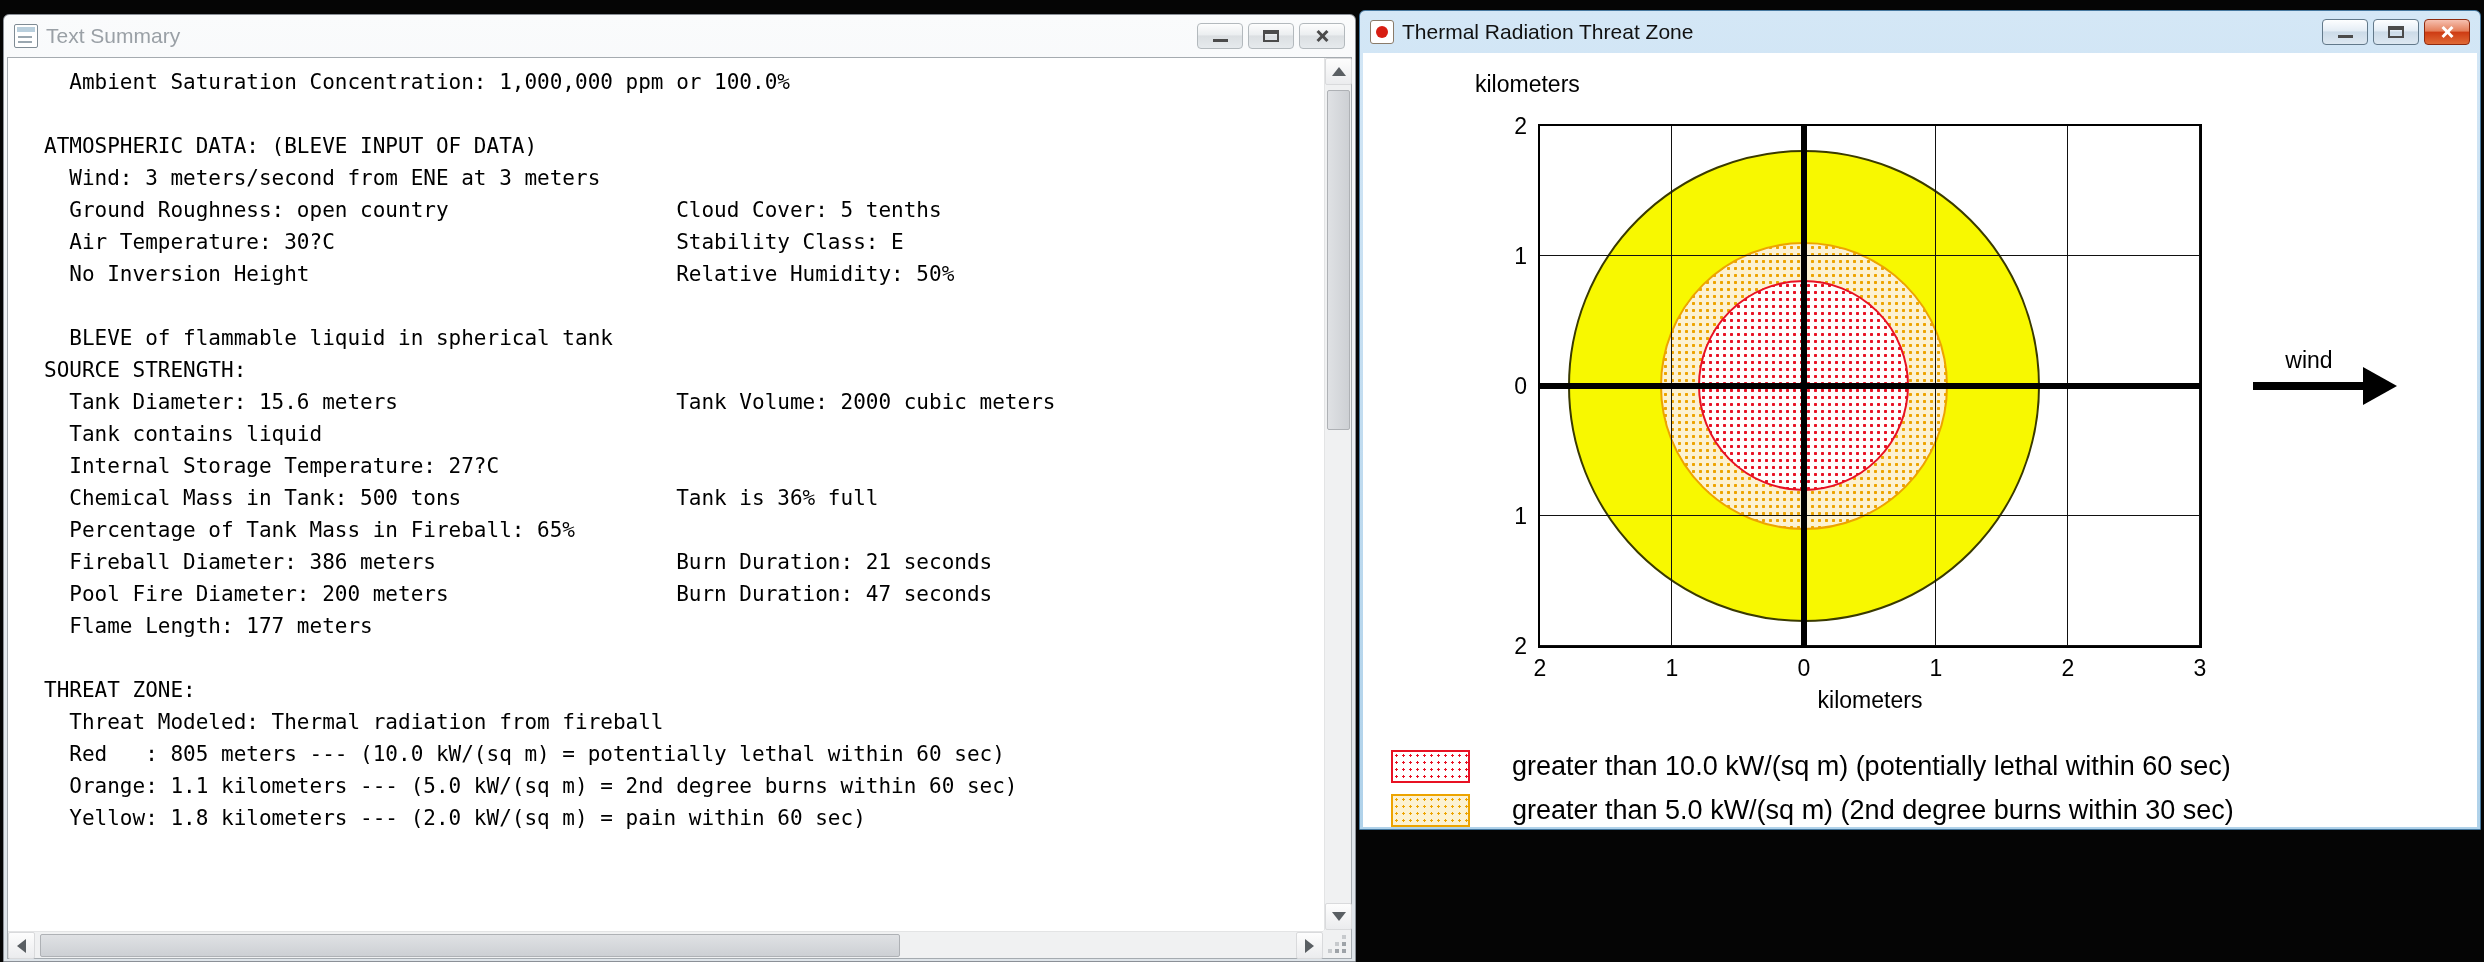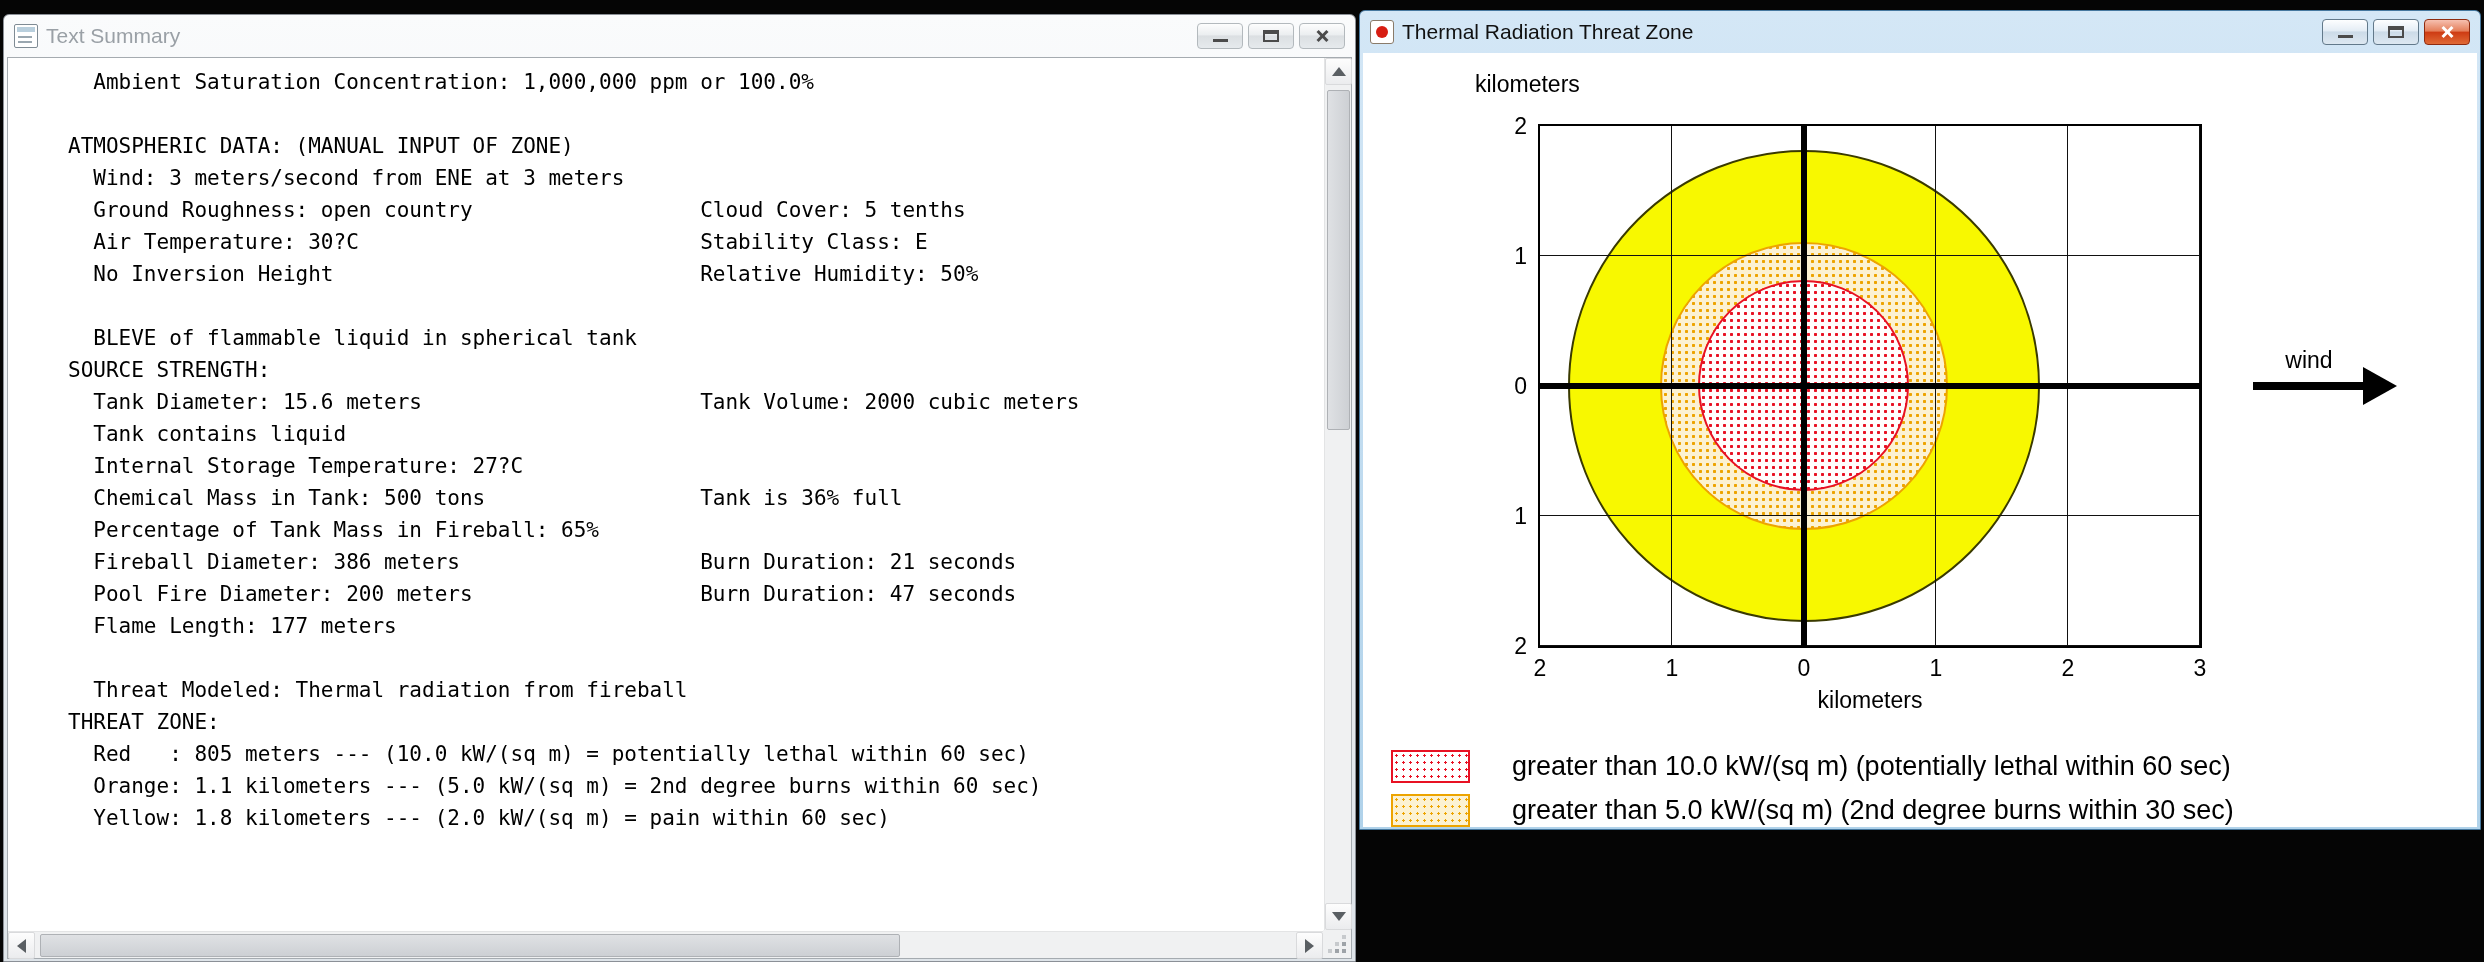--- a/index.html
+++ b/index.html
@@ -56,21 +56,21 @@
              width:3px; height:14px; background:#4b4b4b; }
   .glyph-close::before { transform:rotate(45deg); }
   .glyph-close::after  { transform:rotate(-45deg); }
 
   
   .client-left { position:absolute; left:3px; right:3px; top:42px; bottom:2px;
                  background:#fff; border:1px solid #a5abb0; }
   .text-area { position:absolute; left:0; top:0; right:28px; bottom:28px;
                padding:8px 0 0 36px; overflow:hidden;
                font-family:"DejaVu Sans Mono","Liberation Mono",monospace;
-               font-size:21px; color:#000;margin-left:24px; }
+               font-size:21px; color:#000; }
   .tline { height:32px; line-height:32px; white-space:pre; }
 
   
   .vscroll { position:absolute; right:0; top:0; bottom:28px; width:27px; background:#f0f1f2;
              border-left:1px solid #e3e4e5; }
   .hscroll { position:absolute; left:0; right:28px; bottom:0; height:27px; background:#f0f1f2;
              border-top:1px solid #e3e4e5; }
   .sb-btn { position:absolute; width:27px; height:27px; background:linear-gradient(#fdfdfd,#ebecee);
             border:1px solid #d9dadc; border-radius:2px;
             display:flex; align-items:center; justify-content:center; }
@@ -156,39 +156,39 @@
         </span>
       <span class="cap-btn cap-inactive">
           <span class="glyph-close"></span>
         </span>
     </span>
   </header>
   <div class="client-left">
     <div class="text-area">
         <div class="tline">  Ambient Saturation Concentration: 1,000,000 ppm or 100.0%</div>
         <div class="tline"></div>
-        <div class="tline">ATMOSPHERIC DATA: (MANUAL INPUT OF ZONE)</div>
+        <div class="tline">ATMOSPHERIC DATA: (BLEVE INPUT OF DATA)</div>
         <div class="tline">  Wind: 3 meters/second from ENE at 3 meters</div>
         <div class="tline">  Ground Roughness: open country                  Cloud Cover: 5 tenths</div>
         <div class="tline">  Air Temperature: 30?C                           Stability Class: E</div>
         <div class="tline">  No Inversion Height                             Relative Humidity: 50%</div>
         <div class="tline"></div>
         <div class="tline">  BLEVE of flammable liquid in spherical tank</div>
         <div class="tline">SOURCE STRENGTH:</div>
         <div class="tline">  Tank Diameter: 15.6 meters                      Tank Volume: 2000 cubic meters</div>
         <div class="tline">  Tank contains liquid</div>
         <div class="tline">  Internal Storage Temperature: 27?C</div>
         <div class="tline">  Chemical Mass in Tank: 500 tons                 Tank is 36% full</div>
         <div class="tline">  Percentage of Tank Mass in Fireball: 65%</div>
         <div class="tline">  Fireball Diameter: 386 meters                   Burn Duration: 21 seconds</div>
         <div class="tline">  Pool Fire Diameter: 200 meters                  Burn Duration: 47 seconds</div>
         <div class="tline">  Flame Length: 177 meters</div>
         <div class="tline"></div>
+        <div class="tline">THREAT ZONE:</div>
         <div class="tline">  Threat Modeled: Thermal radiation from fireball</div>
-        <div class="tline">THREAT ZONE:</div>
         <div class="tline">  Red   : 805 meters --- (10.0 kW/(sq m) = potentially lethal within 60 sec)</div>
         <div class="tline">  Orange: 1.1 kilometers --- (5.0 kW/(sq m) = 2nd degree burns within 60 sec)</div>
         <div class="tline">  Yellow: 1.8 kilometers --- (2.0 kW/(sq m) = pain within 60 sec)</div>
       </div>
 
     <div class="vscroll">
       <div class="sb-btn sb-up">
           <span class="arr arr-up"></span>
         </div>
       <div class="vthumb"></div>

